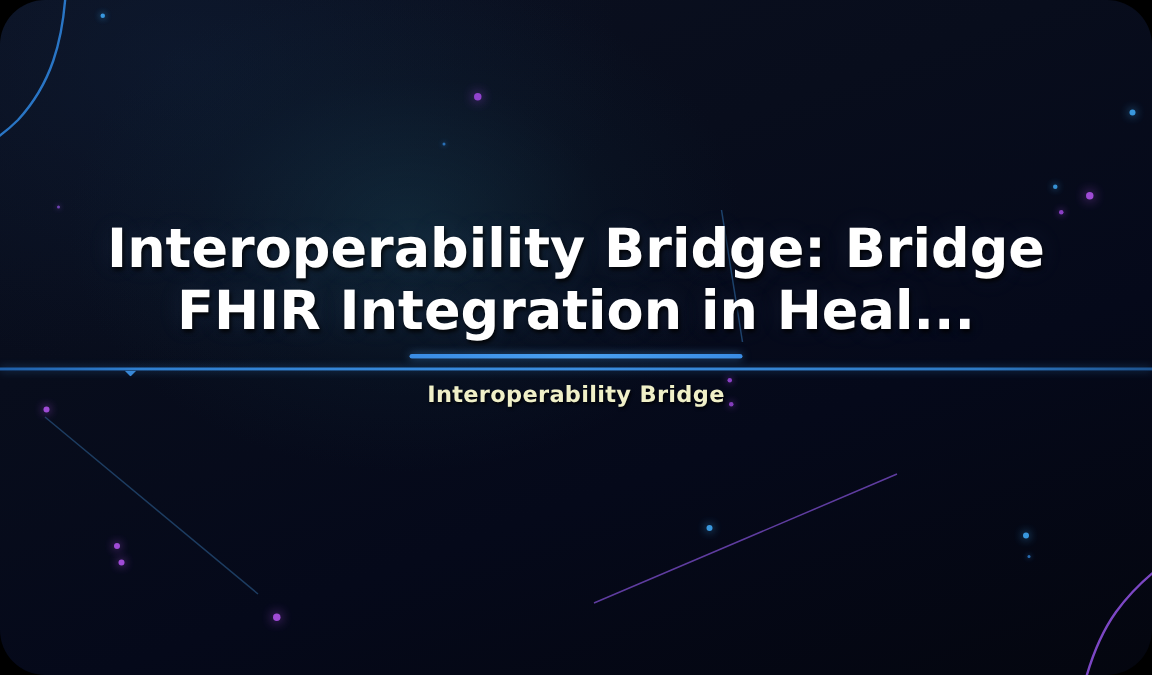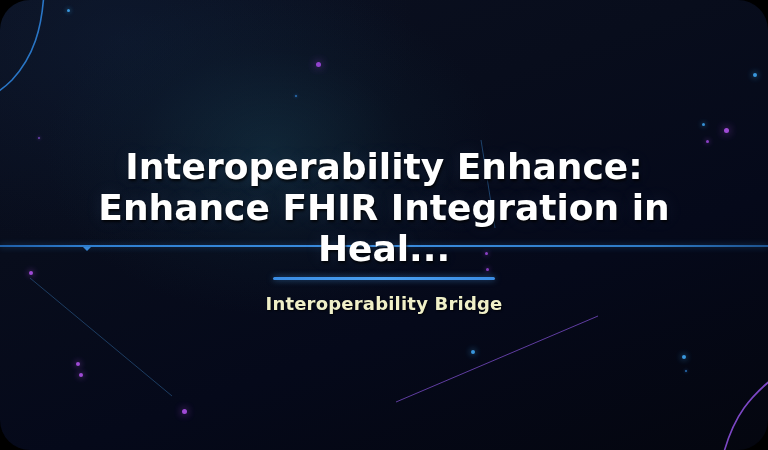--- a/index.html
+++ b/index.html
@@ -92,21 +92,21 @@
     height: 3px;
     border-radius: 2px;
     background: linear-gradient(90deg, #3a8ce4 0%, #4aa0f0 50%, #3a8ce4 100%);
     box-shadow: 0 0 6px rgba(74,160,240,0.55);
   }
 
   .subtitle {
     margin: 0;
     margin-top: 14px;
     text-align: center;
-    font-size: 18px;
+    font-size: 15px;
     line-height: 20px;
     font-weight: bold;
     color: #f0f0c8;
     letter-spacing: 0.2px;
     text-shadow: 1px 1px 2px rgba(0,0,0,0.8);
   }
 
   
   .dot {
     position: absolute;
@@ -148,20 +148,20 @@
       <span class="dot" style="left: 181.5px; top: 408.5px; width: 5px; height: 5px; background: rgb(168, 79, 224); opacity: 0.95; box-shadow: rgb(168, 79, 224) 0px 0px 8px;"></span>
       <span class="dot" style="left: 471px; top: 350px; width: 4px; height: 4px; background: rgb(60, 159, 232); opacity: 0.95; box-shadow: rgb(60, 159, 232) 0px 0px 6.4px;"></span>
       <span class="dot" style="left: 682px; top: 355px; width: 4px; height: 4px; background: rgb(60, 159, 232); opacity: 0.95; box-shadow: rgb(60, 159, 232) 0px 0px 6.4px;"></span>
       <span class="dot" style="left: 685px; top: 370px; width: 2px; height: 2px; background: rgb(47, 127, 208); opacity: 0.85; box-shadow: rgb(47, 127, 208) 0px 0px 3.2px;"></span>
     </div>
 
   <div class="divider"></div>
   <div class="divider-notch"></div>
 
   <div class="content">
-    <h1 class="title">Interoperability Enhance: Enhance FHIR Integration in Heal...</h1>
+    <h1 class="title">Interoperability Bridge: Bridge FHIR Integration in Heal...</h1>
 
     <div class="accent-bar"></div>
 
     <p class="subtitle">Interoperability Bridge</p>
   </div>
 
 </div>
 
 </body></html>

